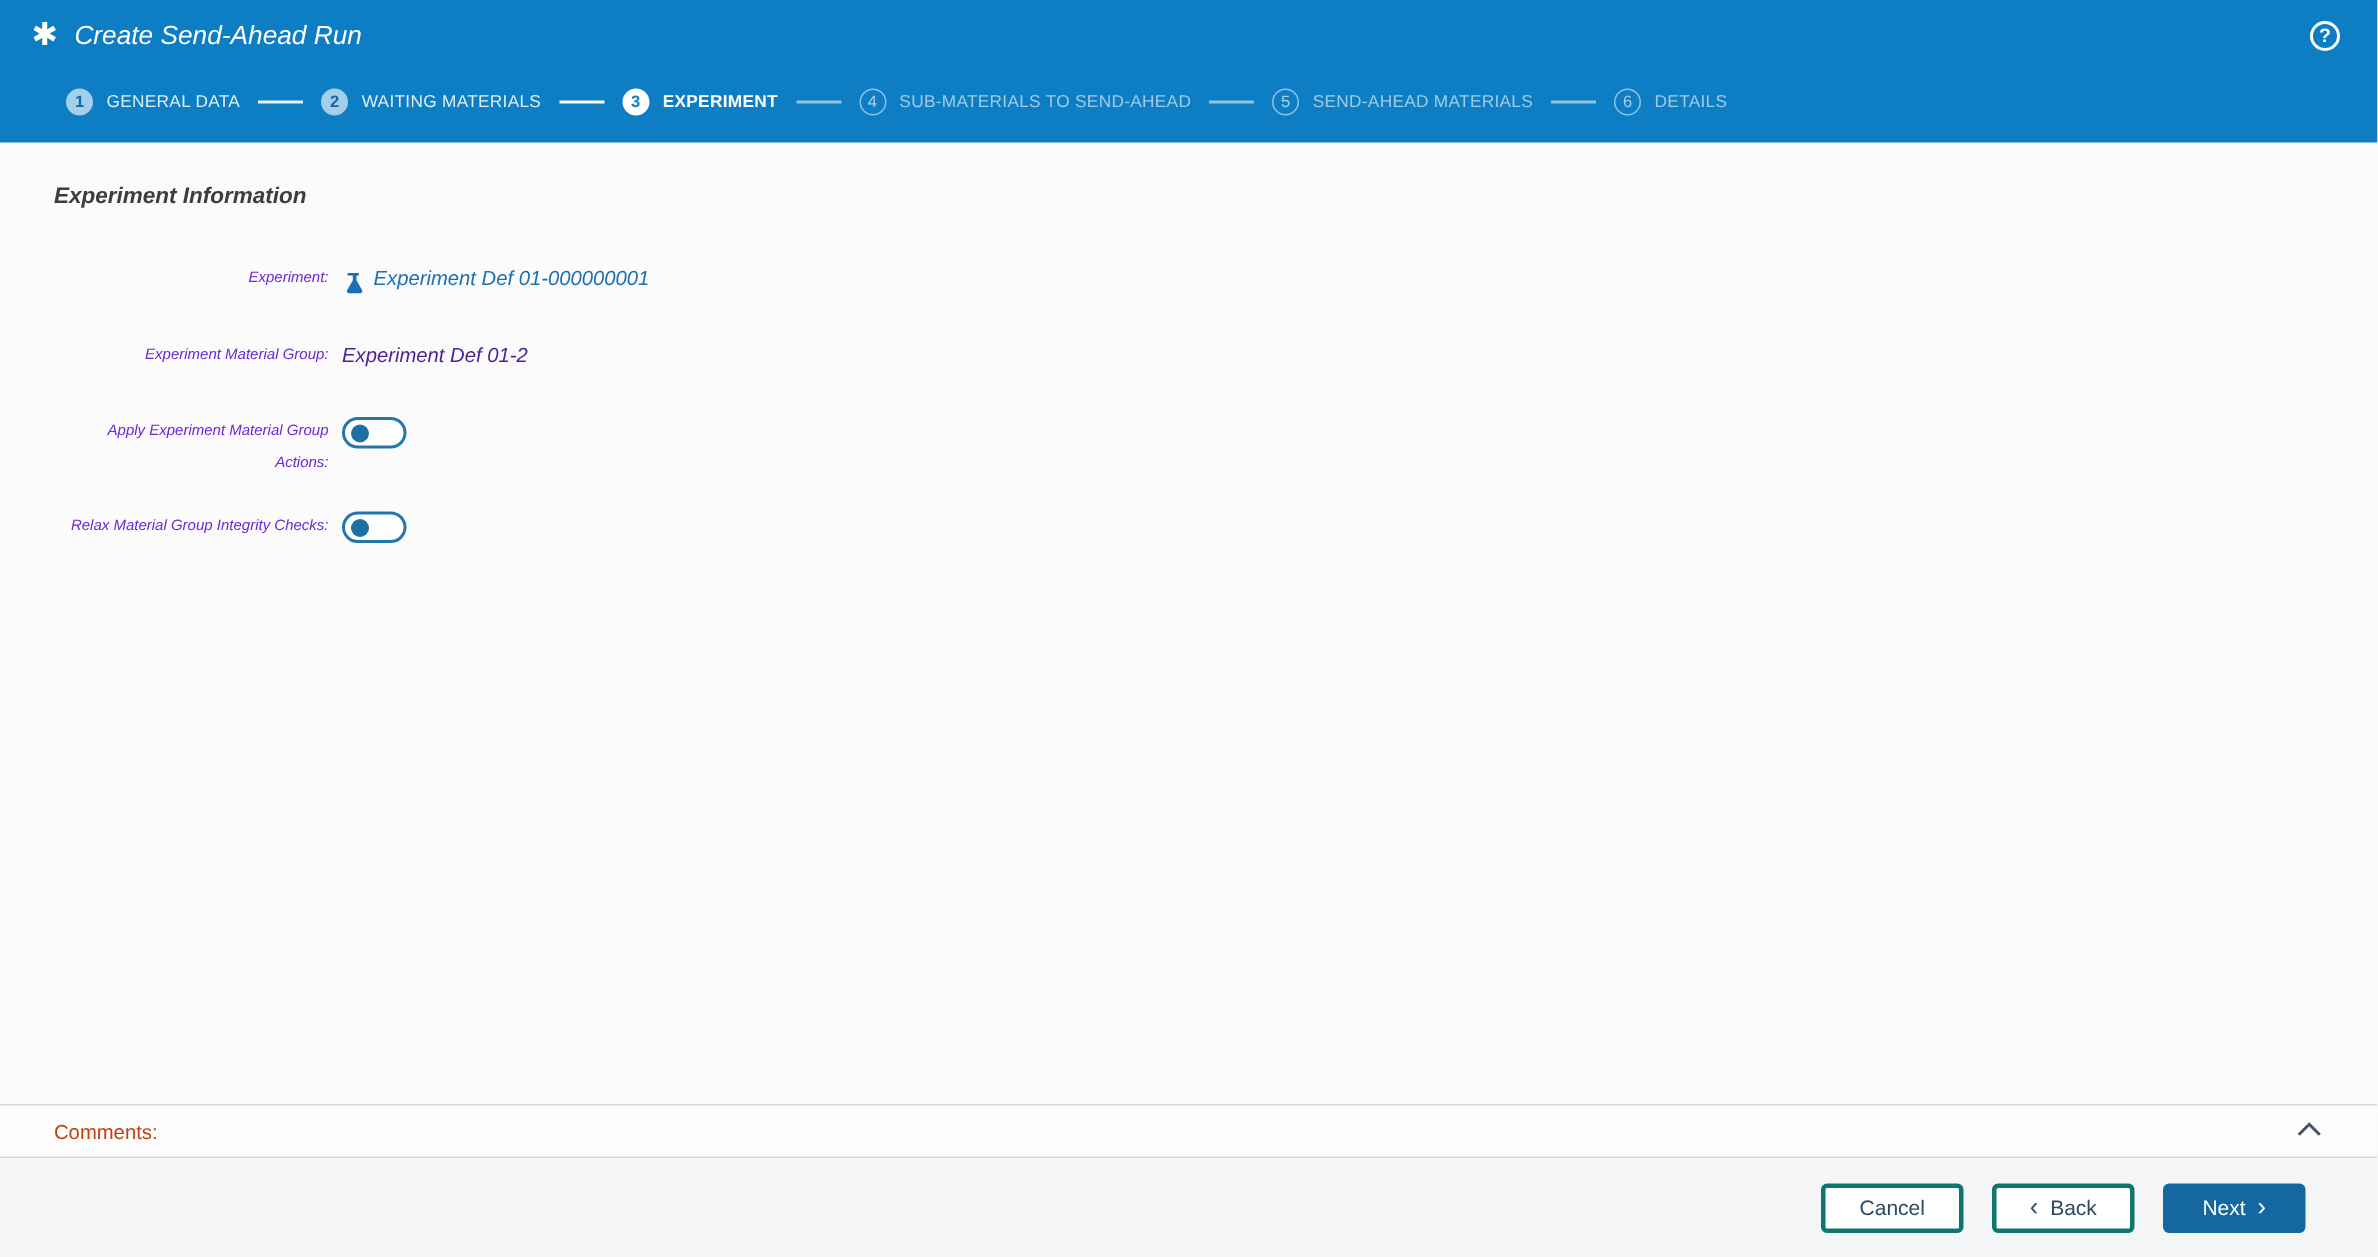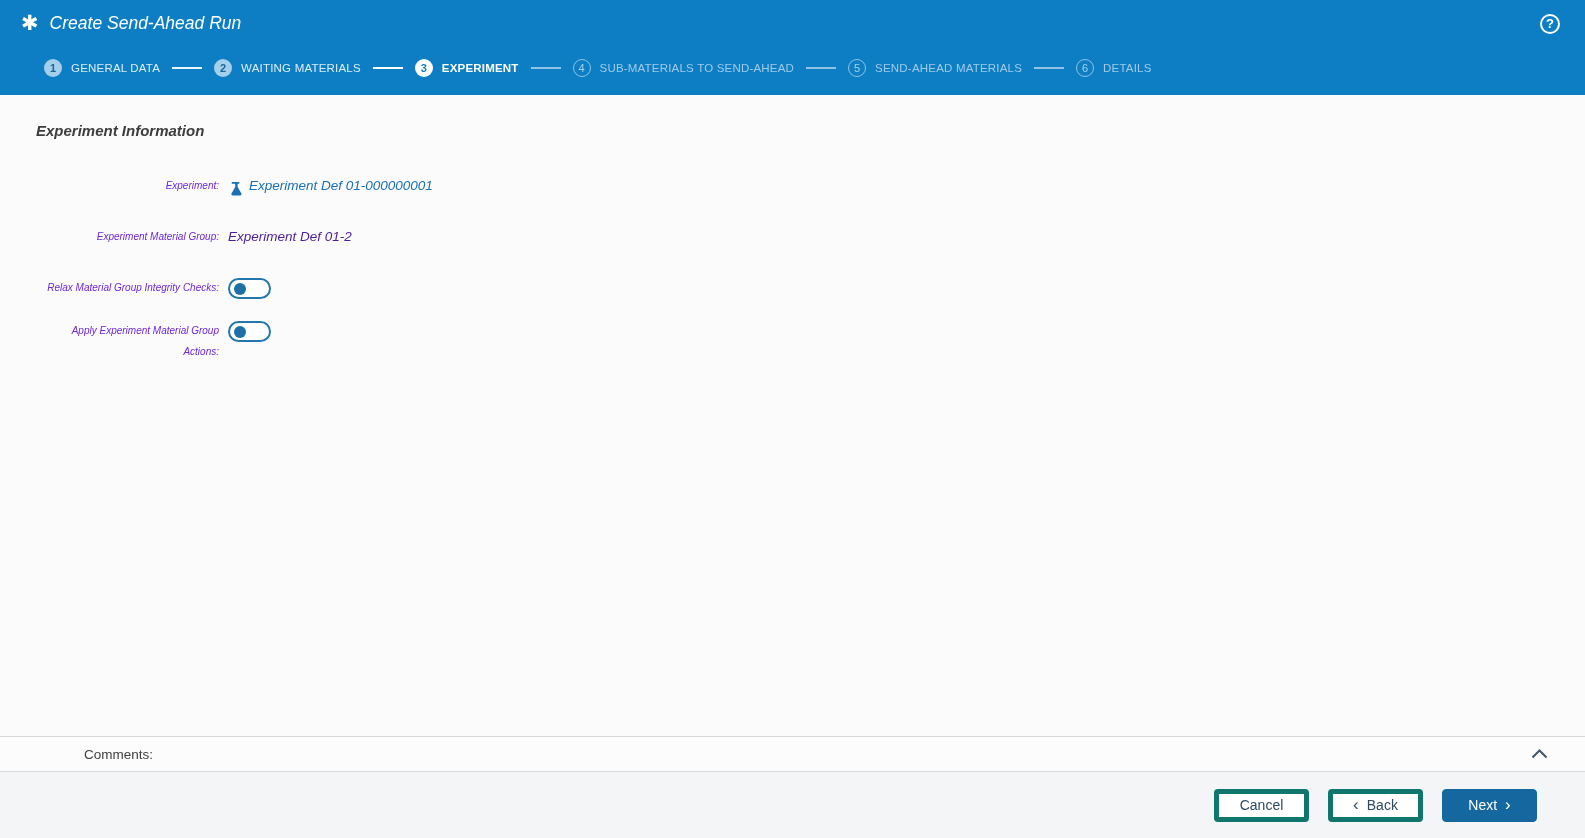--- a/index.html
+++ b/index.html
@@ -68,36 +68,36 @@
     position:absolute; left:4px; top:2.5px; width:12px; height:12px;
     border-radius:50%; background:#1d6fa5;
   }
 
   
   .comments-bar {
     position:absolute; left:0; right:0; bottom:66px; height:36px;
     background:#fcfcfc; border-top:1px solid #d9d9d9; border-bottom:1px solid #d9d9d9;
     display:flex; align-items:center; padding:0 37px 0 36px;
   }
-  .comments-label { color:#404040; font-size:13.5px; flex:1;margin-left:48px; }
+  .comments-label { color:#c2410c; font-size:13.5px; flex:1; }
   .collapse-btn { cursor:pointer; display:flex; align-items:center; }
 
   
   .footer {
     position:absolute; left:0; right:0; bottom:0; height:66px;
     background:#f4f5f6; display:flex; align-items:center; justify-content:flex-end;
     gap:19px; padding-right:48px;
   }
   .btn {
     height:33px; min-width:95px; border-radius:4px; font-size:14px;
     font-family:"Liberation Sans", sans-serif;
     display:flex; align-items:center; justify-content:center; gap:8px;
     cursor:pointer; padding:0 16px;
   }
-  .btn.secondary { background:#fff; border:5px solid #0f766e; color:#2d4a62; }
+  .btn.secondary { background:#fff; border:3px solid #0f766e; color:#2d4a62; }
   .btn.primary { background:#15689f; border:1px solid #15689f; color:#fff; }
   .chev { font-size:17px; line-height:14px; }
 </style>
 </head>
 <body>
 
 <div class="header">
   <div class="title-row">
     <span class="app-icon">✱</span>
     <span class="title">Create Send-Ahead Run</span>
@@ -155,30 +155,30 @@
   </div>
 
   <div class="form-row">
     <div class="flabel">Experiment Material Group:</div>
     <div class="ffield">
       <span class="value-text">Experiment Def 01-2</span>
     </div>
   </div>
 
   <div class="form-row toggle-row">
-    <div class="flabel">Relax Material Group Integrity Checks:</div>
+    <div class="flabel">Apply Experiment Material Group Actions:</div>
     <div class="ffield">
       <div class="toggle">
         <span class="knob"></span>
       </div>
     </div>
   </div>
 
   <div class="form-row toggle-row">
-    <div class="flabel">Apply Experiment Material Group Actions:</div>
+    <div class="flabel">Relax Material Group Integrity Checks:</div>
     <div class="ffield">
       <div class="toggle">
         <span class="knob"></span>
       </div>
     </div>
   </div>
 </div>
 
 <div class="comments-bar">
   <span class="comments-label">Comments:</span>

